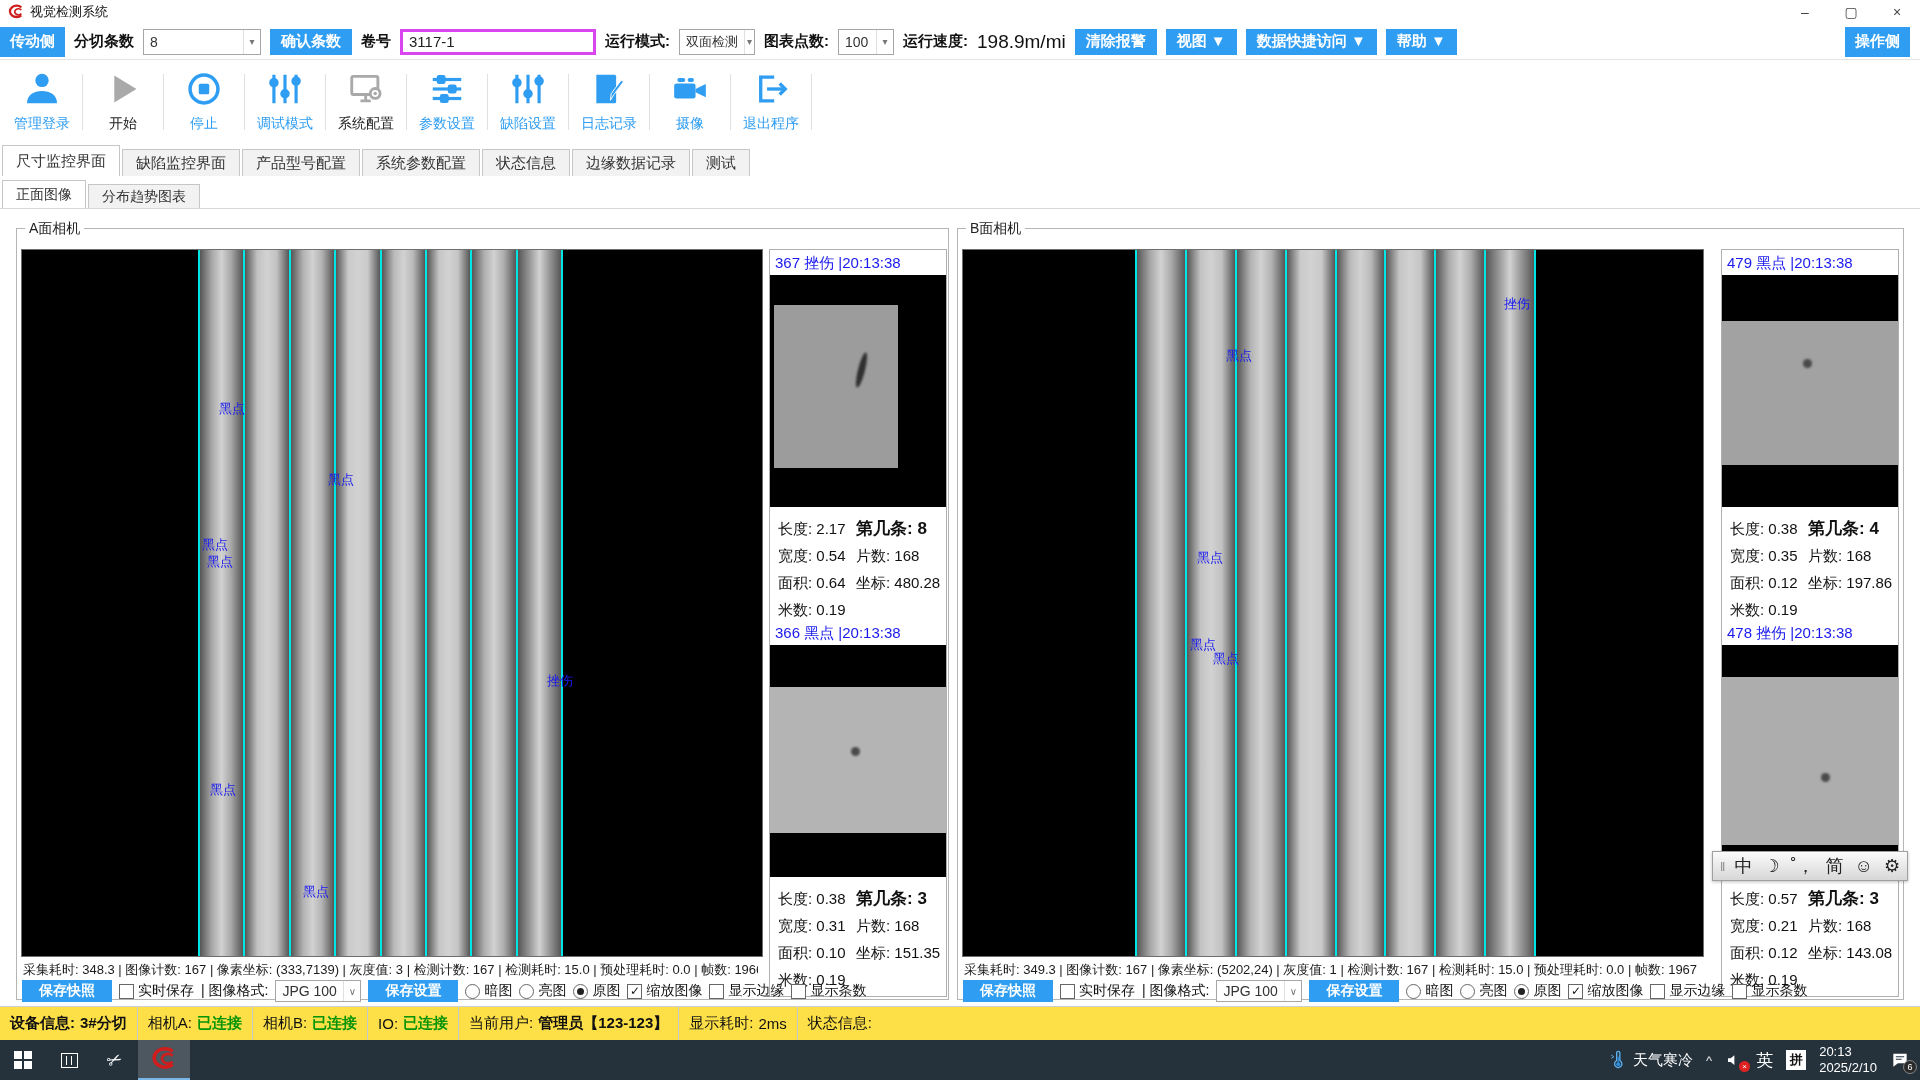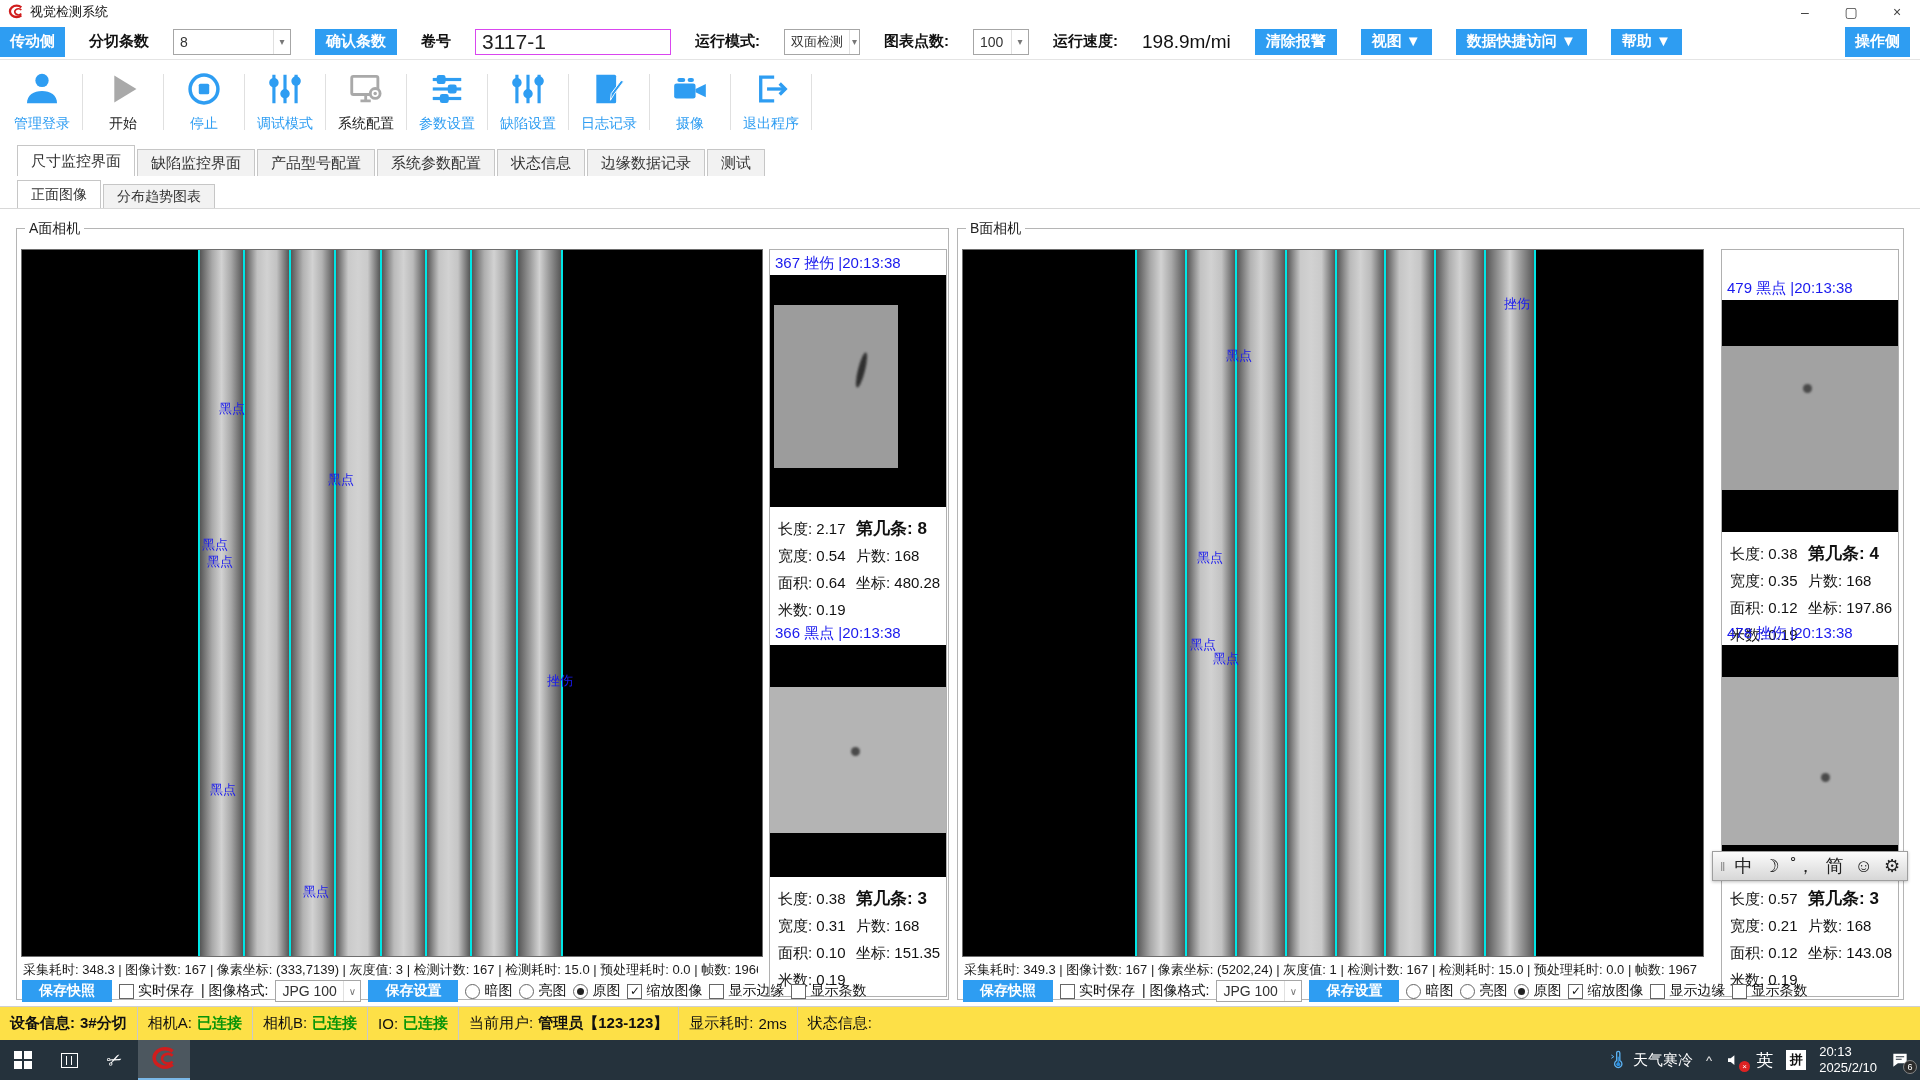--- a/index.html
+++ b/index.html
@@ -9,45 +9,45 @@
 
   
   .titlebar{position:absolute;top:0;left:0;width:100%;height:24px;background:#fff;display:flex;align-items:center}
   .titlebar .app-ico{margin:0 6px 0 8px;display:flex}
   .titlebar .title{font-size:13px;color:#111}
   .win-controls{margin-left:auto;display:flex;height:100%}
   .win-btn{width:46px;height:100%;display:flex;align-items:center;justify-content:center;font-size:14px;color:#444;cursor:default}
 
   
   .toolbar{position:absolute;top:24px;left:0;width:100%;height:36px;background:#fff;border-bottom:1px solid #e4e4e4;
-    display:flex;align-items:center;gap:24px;font-size:15px}
+    display:flex;align-items:center;gap:9px;font-size:15px}
   .side-tag{height:30px;display:flex;align-items:center;padding:0 10px;background:#2e9df2;color:#fff;font-weight:bold}
   .side-tag.right{margin-right:10px}
   .tb-label{font-weight:bold;color:#111;white-space:nowrap}
   .btn-blue{background:#2e9df2;color:#fff;border:none;height:26px;padding:0 11px;font-size:15px;font-weight:bold;white-space:nowrap;cursor:default}
   .combo{height:26px;border:1px solid #a6a6a6;background:#fff;display:inline-flex;align-items:center;font-size:14px;color:#333}
   .combo .val{padding:0 6px;white-space:nowrap}
   .combo .arrow{margin-left:auto;width:17px;height:100%;display:flex;align-items:center;justify-content:center;color:#777;font-size:10px;border-left:1px solid #e0e0e0}
-  .textbox{height:26px;border:1px solid #d946ef;background:#fff;font-size:21px;color:#222;padding:0 6px;font-family:inherit}
+  .textbox{height:26px;border:3px solid #d946ef;background:#fff;font-size:15px;color:#222;padding:0 6px;font-family:inherit}
   .speed-val{font-size:19px;color:#111;white-space:nowrap}
   .spacer{flex:1}
 
   
   .ribbon{position:absolute;top:61px;left:0;width:100%;height:81px;background:#fff;display:flex;align-items:center;padding-left:4px}
   .ribbon-item{width:76px;display:flex;flex-direction:column;align-items:center;gap:3px;cursor:default}
   .ribbon-item svg{width:38px;height:38px}
   .ribbon-item .rlabel{font-size:14px;white-space:nowrap}
   .ribbon-item.blue{color:#2e9df2}
   .ribbon-item.blue .rlabel{color:#2e9df2}
   .ribbon-item.gray{color:#a9a9a9}
   .ribbon-item.gray .rlabel{color:#222}
   .ribbon-sep{width:1px;height:56px;background:#e0e0e0;margin:0 2px}
 
   
-  .tabstrip{position:absolute;left:0;width:100%;background:#fff;display:flex;align-items:flex-end;padding-left:17px}
+  .tabstrip{position:absolute;left:0;width:100%;background:#fff;display:flex;align-items:flex-end;padding-left:2px}
   #main-tabs{top:142px;height:34px}
   #sub-tabs{top:176px;height:33px;border-bottom:1px solid #d8d8d8}
   .tab{border:1px solid #c6c6c6;border-bottom:none;background:#f2f2f2;padding:0 13px;height:27px;display:flex;align-items:center;
     font-size:15px;color:#333;margin-right:2px;cursor:default}
   .tab.active{background:#fff;height:31px;position:relative;z-index:2}
   #sub-tabs .tab{height:24px;font-size:14px}
   #sub-tabs .tab.active{height:28px}
 
   
   .groupbox{position:absolute;top:228px;height:772px;border:1px solid #b5b5b5;background:#fff}
@@ -407,21 +407,21 @@
           <div class="strip" style="background: linear-gradient(90deg, rgb(86, 86, 86) 0%, rgb(174, 174, 174) 28%, rgb(210, 210, 210) 50%, rgb(174, 174, 174) 72%, rgb(86, 86, 86) 100%);"></div>
           <div class="strip" style="background: linear-gradient(90deg, rgb(86, 86, 86) 0%, rgb(154, 154, 154) 28%, rgb(210, 210, 210) 50%, rgb(154, 154, 154) 72%, rgb(86, 86, 86) 100%);"></div>
         </div>
         <span class="annot" style="left: 541px; top: 45px;">挫伤</span>
         <span class="annot" style="left: 263px; top: 97px;">黑点</span>
         <span class="annot" style="left: 234px; top: 299px;">黑点</span>
         <span class="annot" style="left: 227px; top: 386px;">黑点</span>
         <span class="annot" style="left: 250px; top: 400px;">黑点</span>
       </div>
     <div class="defect-panel" id="camB-defects">
-        <div class="defect-card" style="top: 2px; margin-top: 25px;">
+        <div class="defect-card" style="top: 2px;">
           <span class="defect-header">479  黑点 |20:13:38</span>
           <div class="defect-thumb">
             <div class="thumb-gray" style="inset: 20% 0% 18%; background: rgb(162, 162, 162);"></div>
             <div class="mark-dot" style="left: 46%; top: 36%;"></div>
           </div>
           <div class="defect-stats">
             <div class="ds-col ds-left">
               <div class="ds-row">长度: 0.38</div>
               <div class="ds-row">宽度: 0.35</div>
               <div class="ds-row">面积: 0.12</div>

